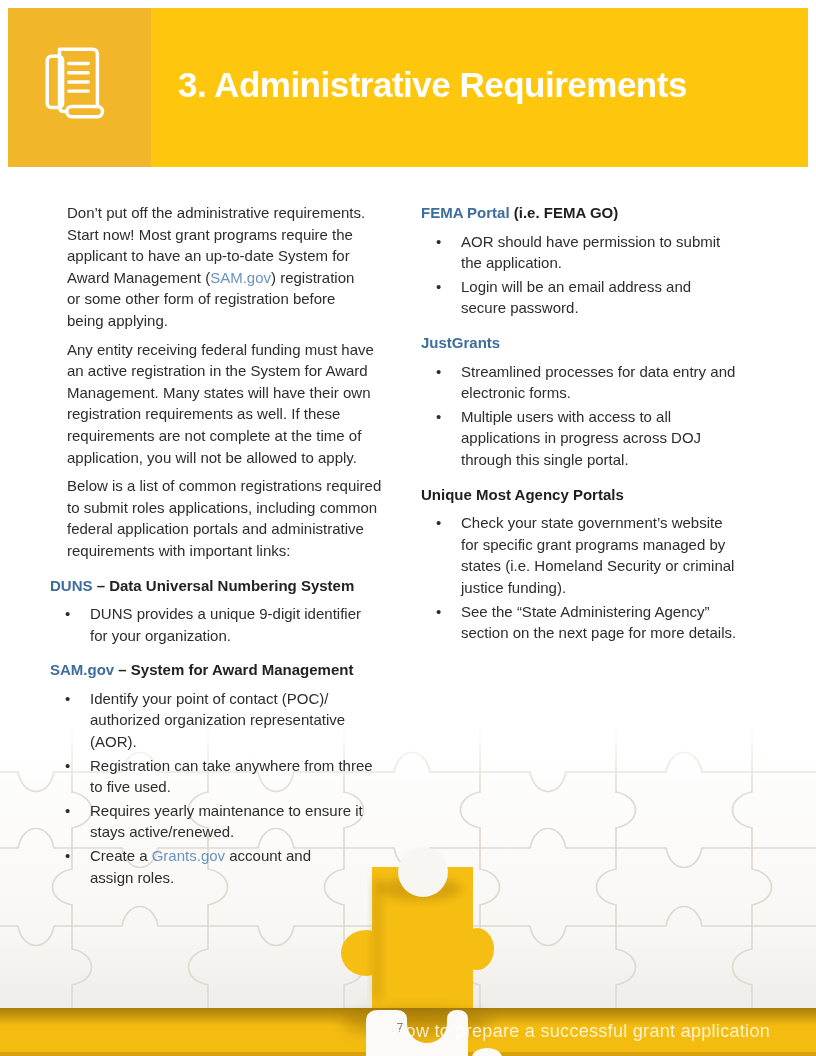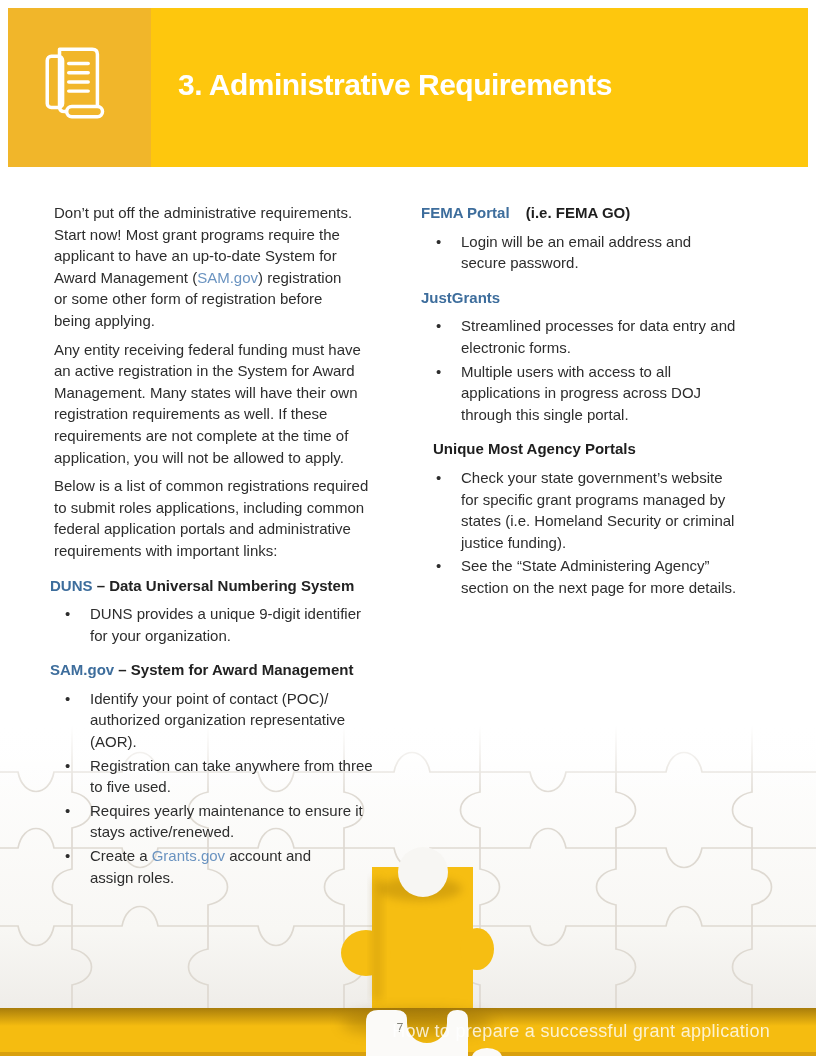--- a/index.html
+++ b/index.html
@@ -5,34 +5,34 @@
   html,body{margin:0;padding:0;}
   body{
     width:816px;height:1056px;position:relative;overflow:hidden;
     background:#ffffff;
     font-family:"Liberation Sans","DejaVu Sans",sans-serif;
     color:#2d2d2d;
   }
   
   .banner{position:absolute;left:8px;top:8px;width:800px;height:159px;background:#FEC70D;display:flex;align-items:center;z-index:2;}
   .banner-square{position:absolute;left:0;top:0;width:143px;height:159px;background:#F1B62A;display:flex;align-items:center;justify-content:center;}
-  .chapter-title{margin-left:170px;position:relative;top:-3px;color:#ffffff;font-size:30px;font-weight:700;letter-spacing:-0.5px;white-space:nowrap;}
+  .chapter-title{margin-left:170px;position:relative;top:-3px;color:#ffffff;font-size:35px;font-weight:700;letter-spacing:-0.5px;white-space:nowrap;}
   
   .content{position:absolute;left:50px;top:202px;width:726px;display:flex;gap:11px;z-index:2;font-size:15px;line-height:21.6px;}
   .col-left{width:360px;}
   .col-right{width:355px;}
-  .para{margin:0 4px 7px;white-space:pre-line;}
+  .para{margin:0 17px 7px;white-space:pre-line;}
   .section{margin-top:13px;}
   .section:first-child{margin-top:0;}
   .section-heading{margin:0 0 7px;font-weight:700;white-space:pre-line;color:#222;}
   .bullet{position:relative;padding-left:40px;margin:2px 0;white-space:pre-line;}
   .bullet::before{content:"\2022";position:absolute;left:15px;top:0;color:#2d2d2d;}
   .link{color:#6A93C0;}
   .link-bold{color:#3D6D9C;font-weight:700;margin-top:12px;}
-  .bold{font-weight:700;color:#1e1e1e;padding-left:12px;}
+  .bold{font-weight:700;color:#1e1e1e;}
   
   .photo{position:absolute;left:0;top:726px;width:816px;height:330px;z-index:0;}
   
   .page-number{position:absolute;left:392px;top:1021px;width:16px;text-align:center;font-size:12.5px;color:#82827a;z-index:3;}
   .footer-title{position:absolute;right:46px;top:1021px;font-size:18px;letter-spacing:0.3px;color:rgba(255,255,255,0.8);z-index:3;}
 </style>
 </head>
 <body>
 
 <div class="photo">
@@ -150,20 +150,22 @@
       <div class="bullet"><span>Requires yearly maintenance to ensure it
 stays active/renewed.</span></div>
       <div class="bullet"><span>Create a </span><span class="link">Grants.gov</span><span> account and
 assign roles.</span></div>
     </div>
   </div>
 
   <div class="col-right">
     <div class="section">
       <p class="section-heading"><span class="link-bold">FEMA Portal</span><span class="bold"> (i.e. FEMA GO)</span></p>
+      <div class="bullet"><span>AOR should have permission to submit
+the application.</span></div>
       <div class="bullet"><span>Login will be an email address and
 secure password.</span></div>
     </div>
 
     <div class="section">
       <p class="section-heading"><span class="link-bold">JustGrants</span></p>
       <div class="bullet"><span>Streamlined processes for data entry and
 electronic forms.</span></div>
       <div class="bullet"><span>Multiple users with access to all
 applications in progress across DOJ

